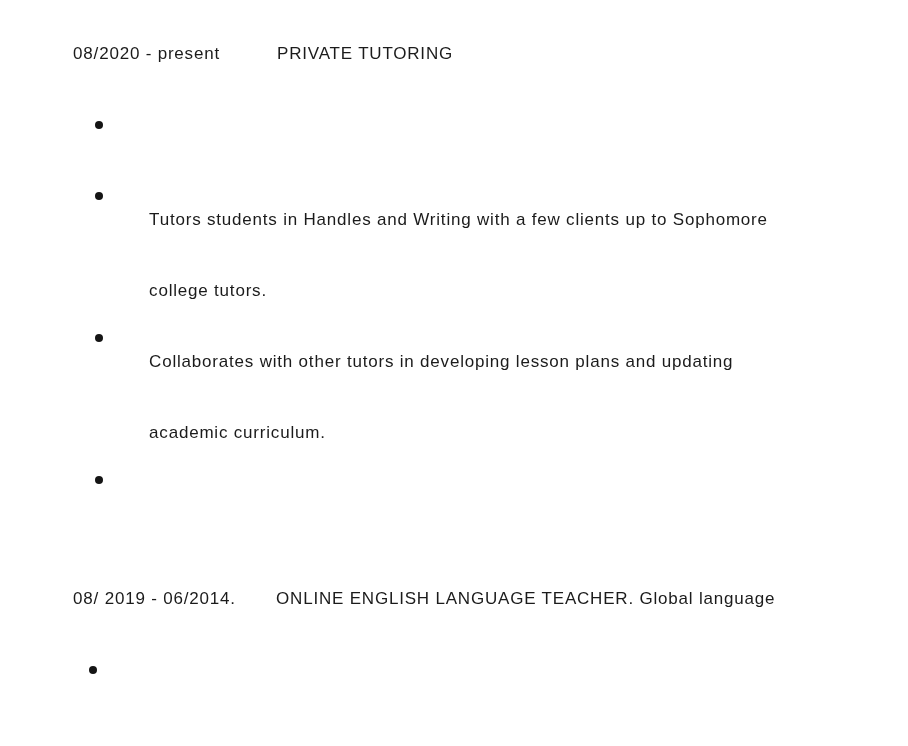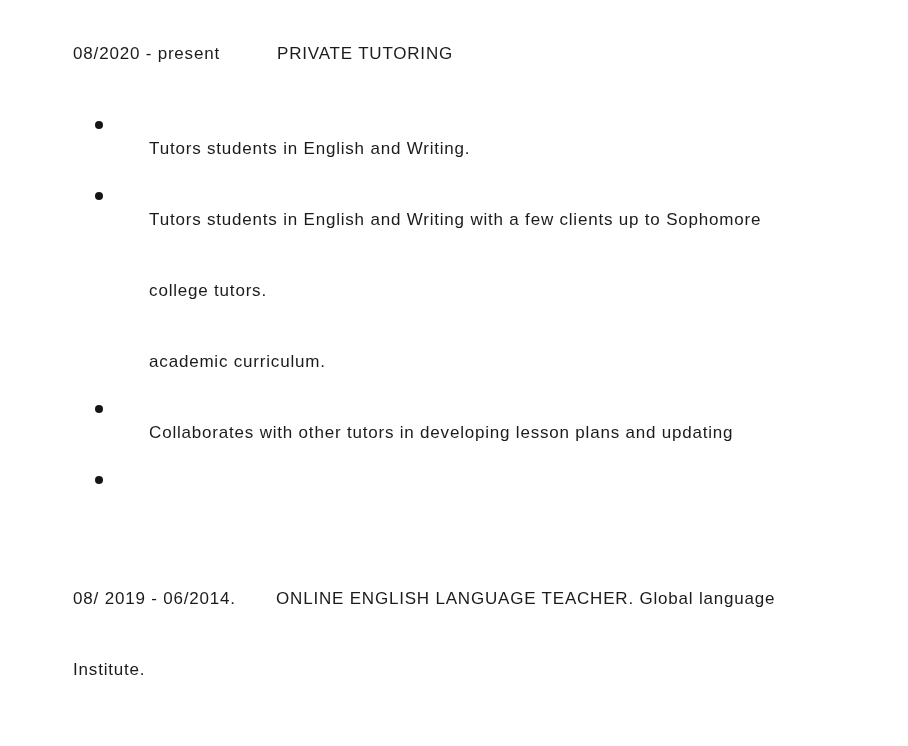--- a/index.html
+++ b/index.html
@@ -56,45 +56,42 @@
 
 <div class="doc">
 
   <div class="line">
     <span class="tab w204">08/2020 - present</span><span>PRIVATE TUTORING</span>
   </div>
 
   <div class="spacer"></div>
 
   <div class="line ind-s1">
-    <span class="marker disc pos-s1"></span><span>Tutors students in English and Writing.</span>
+    <span class="marker disc pos-s1"></span>
   </div>
   <div class="line ind-s1">
-    <span class="marker disc pos-s1"></span><span>Tutors students in English and Writing with a few clients up to Sophomore</span>
+    <span class="marker disc pos-s1"></span><span>Tutors students in Handles and Writing with a few clients up to Sophomore</span>
   </div>
   <div class="line ind-s1">
     <span>college tutors.</span>
   </div>
   <div class="line ind-s1">
-    <span>academic curriculum.</span>
+    <span class="marker disc pos-s1"></span><span>Collaborates with other tutors in developing lesson plans and updating</span>
   </div>
   <div class="line ind-s1">
-    <span class="marker disc pos-s1"></span><span>Collaborates with other tutors in developing lesson plans and updating</span>
+    <span>academic curriculum.</span>
   </div>
   <div class="line ind-s1">
     <span class="marker disc pos-s1"></span>
   </div>
 
   <div class="spacer"></div>
 
   <div class="line">
     <span class="tab w203">08/ 2019 - 06/2014.</span><span>ONLINE ENGLISH LANGUAGE TEACHER. Global language</span>
-  </div>
-  <div class="line">
-    <span>Institute.</span>
   </div>
 
   <div class="spacer"></div>
 
   <div class="line ind-s2first">
     <span class="marker disc pos-s2"></span>
   </div>
 
 </div>
 

